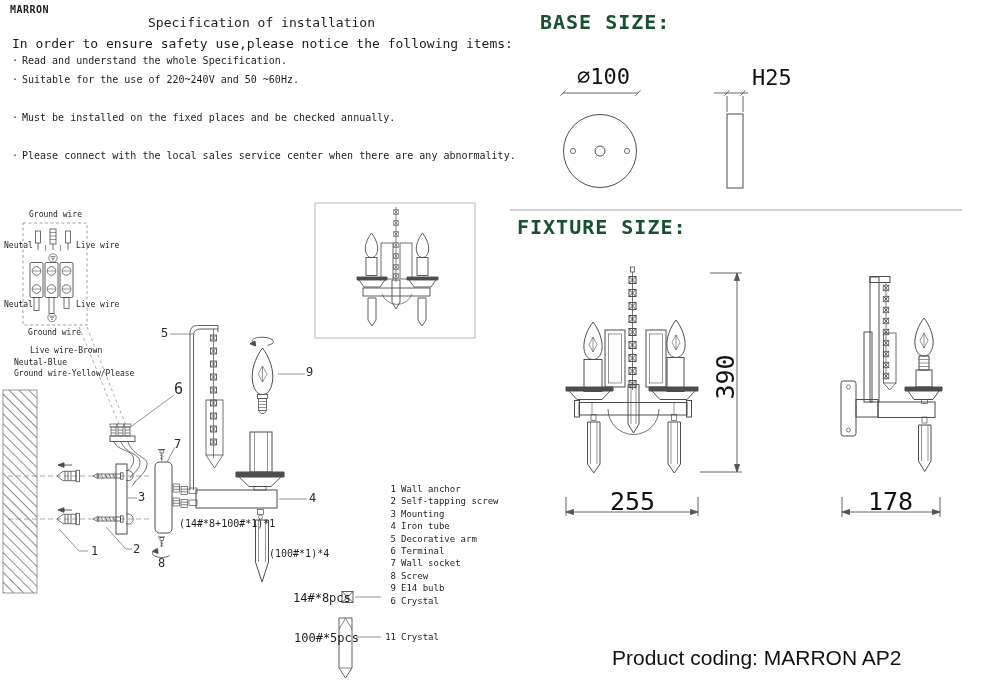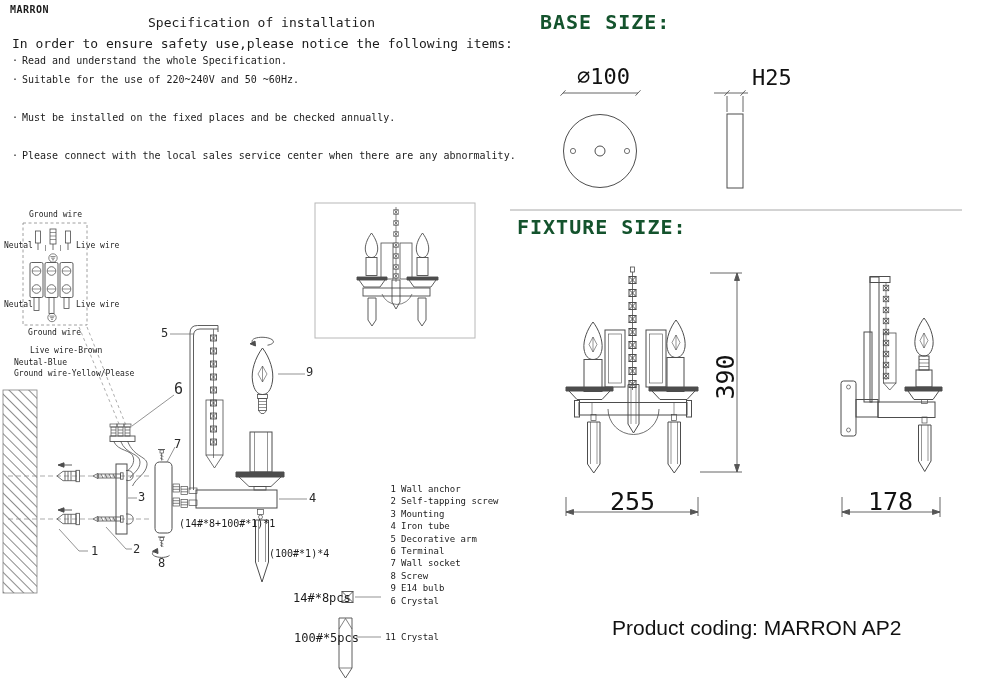--- a/index.html
+++ b/index.html
@@ -483,15 +483,15 @@
       </div>
     <div class="plist-row" style="top:148px">
         <span class="pnum">11</span>
         <span>Crystal</span>
       </div>
   </div>
 
   <div class="t qty" style="left:293px;top:592px">14#*8pcs</div>
   <div class="t qty" style="left:294px;top:632px">100#*5pcs</div>
 
-  <div class="t coding" style="left:612px;top:616px">Product coding: MARRON AP2</div>
+  <div class="t coding" style="left:612px;top:646px">Product coding: MARRON AP2</div>
 
 </div>
 
 </body></html>

